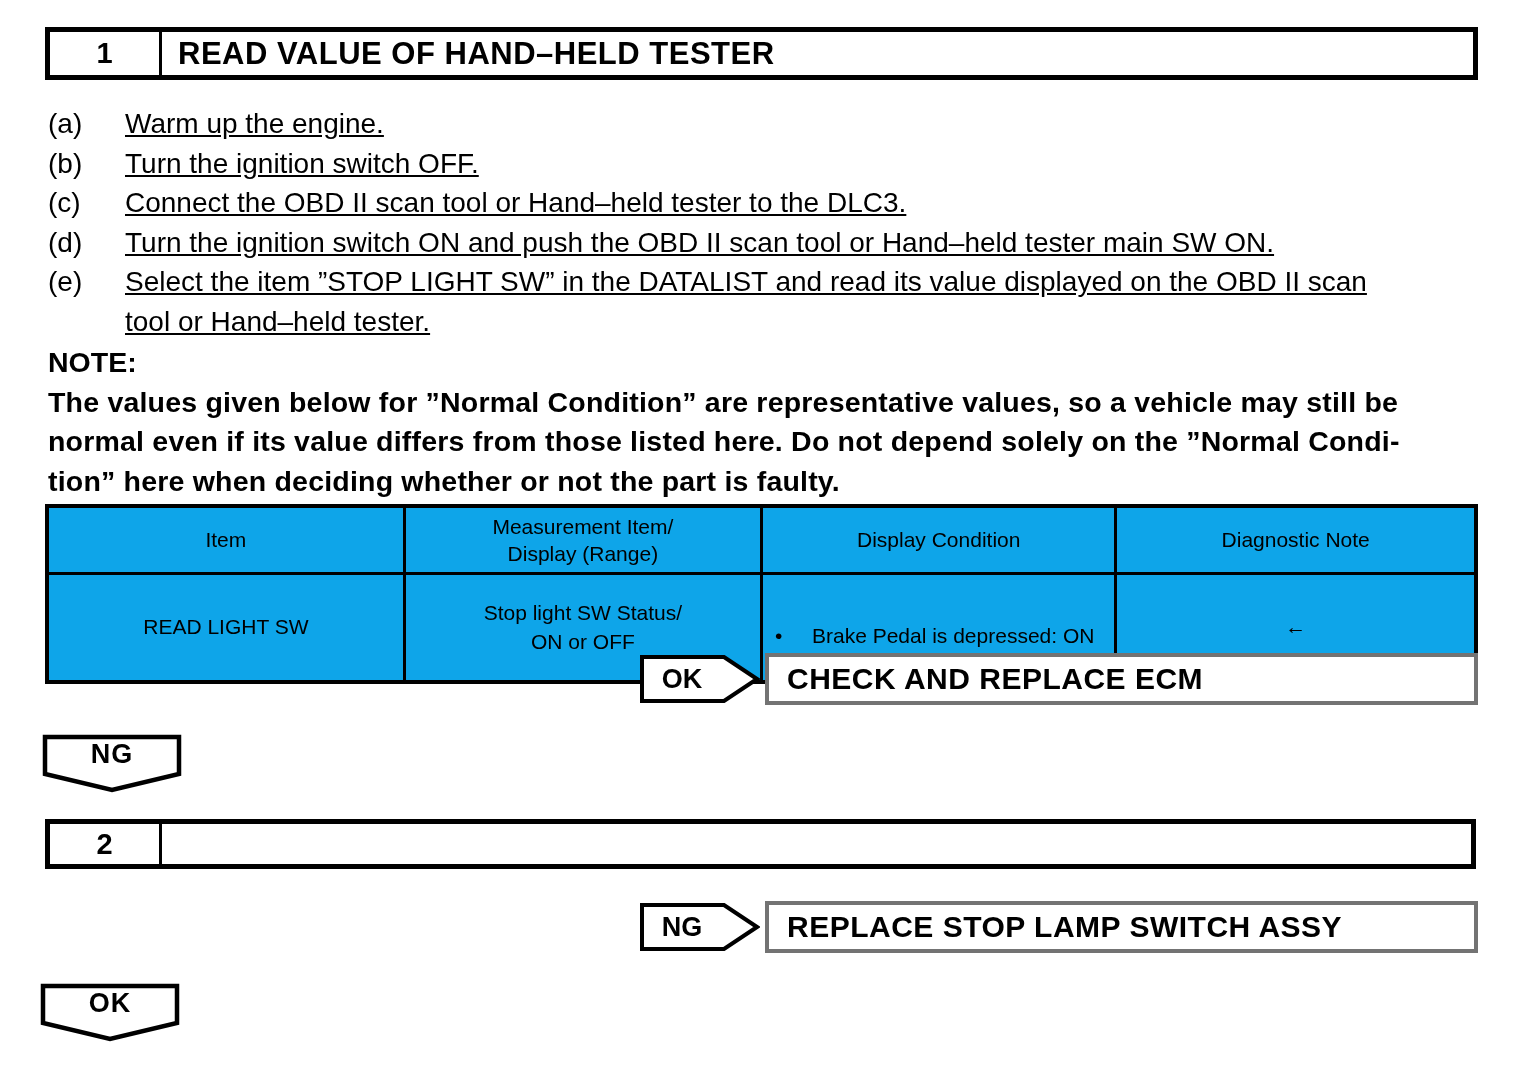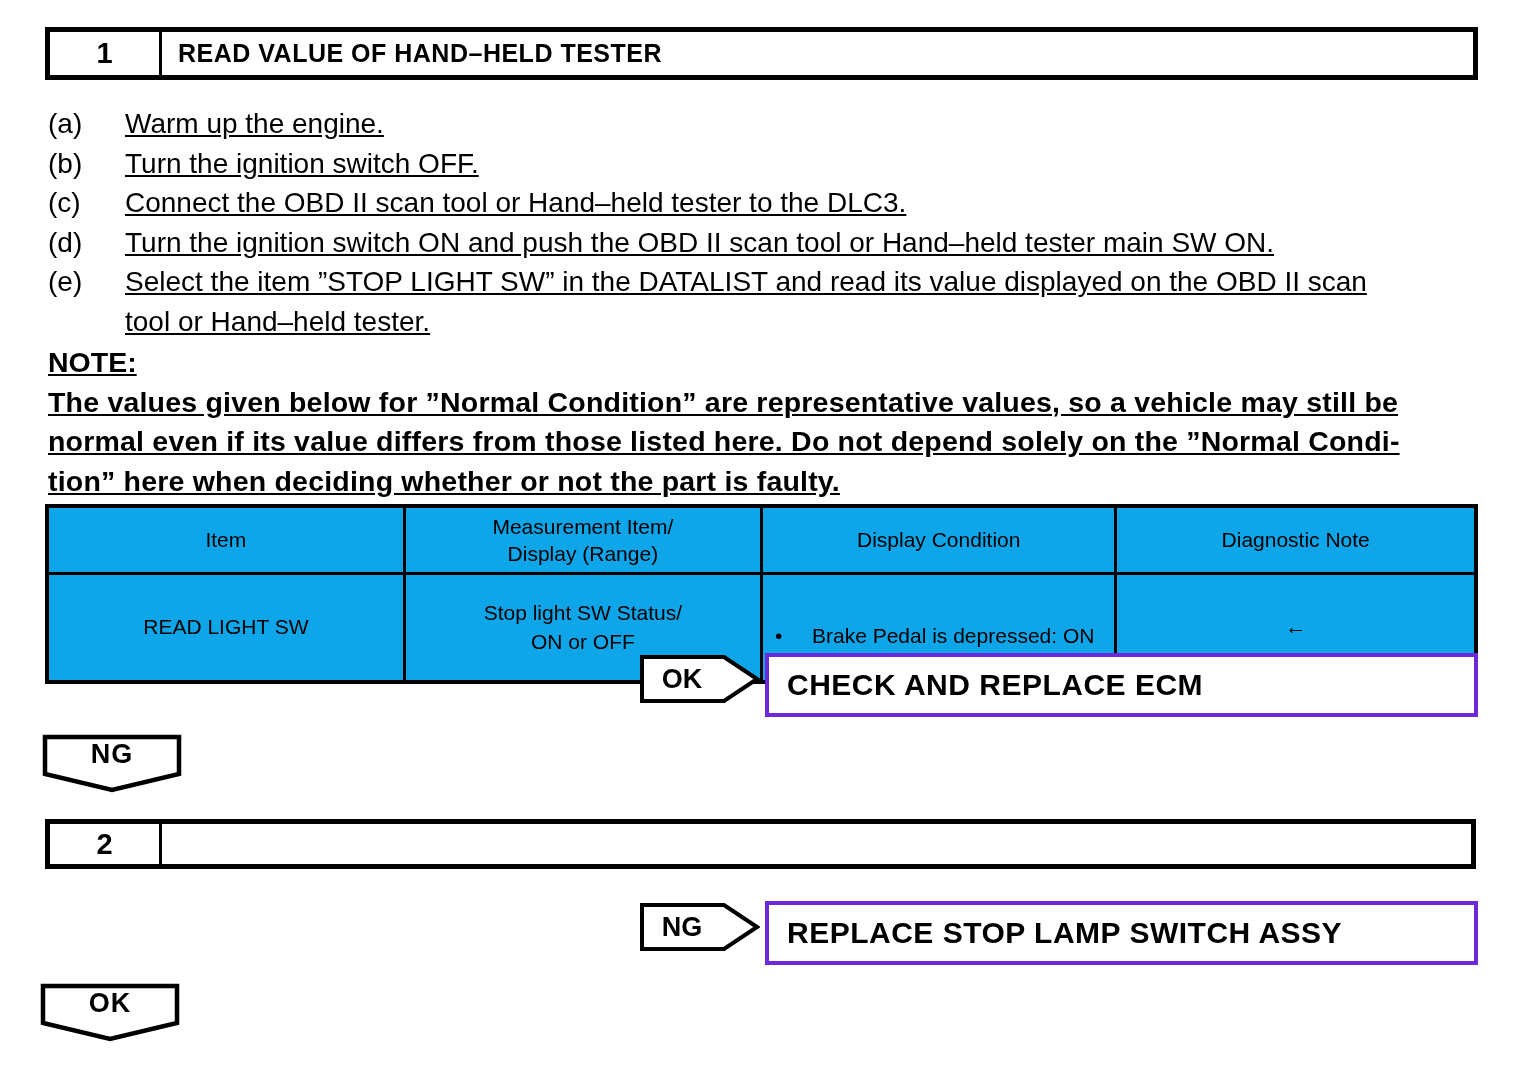--- a/index.html
+++ b/index.html
@@ -33,21 +33,21 @@
     justify-content: center;
     font-weight: bold;
     font-size: 29px;
   }
   .step-title {
     flex: 1;
     display: flex;
     align-items: center;
     padding-left: 16px;
     font-weight: bold;
-    font-size: 25px;
+    font-size: 31px;
     letter-spacing: 0.5px;
     white-space: nowrap;
   }
 
   
   .instructions {
     position: absolute;
     left: 48px;
     top: 104px;
     width: 1452px;
@@ -60,21 +60,20 @@
 
   
   .note {
     position: absolute;
     left: 48px;
     top: 343px;
     width: 1452px;
     font-weight: bold;
     font-size: 28.5px;
     line-height: 39.5px;
-    text-decoration: underline;
   }
   .note-text { white-space: pre-line; letter-spacing: 0.2px; }
 
   
   table.spec {
     position: absolute;
     left: 45px;
     top: 504px;
     width: 1433px;
     border-collapse: collapse;
@@ -105,22 +104,22 @@
   .decision { position: absolute; left: 640px; height: 56px; }
   .pointer { position: absolute; left: 0; top: 2px; width: 120px; height: 48px; }
   .pointer svg { position: absolute; left: 0; top: 0; }
   .pointer .plabel {
     position: absolute; left: 0; top: 0; width: 84px; height: 48px;
     display: flex; align-items: center; justify-content: center;
     font-weight: bold; font-size: 27px;
   }
   .action-box {
     position: absolute; left: 125px; top: 0;
-    width: 713px; height: 64px;
-    border: 4px solid #6d28d9;
+    width: 713px; height: 52px;
+    border: 4px solid #737373;
     display: flex; align-items: center;
     padding-left: 18px;
     font-weight: bold; font-size: 30px;
     letter-spacing: 0.5px;
     background: #fff;
     white-space: nowrap;
   }
 
   
   .banner { position: absolute; width: 140px; height: 60px; }

